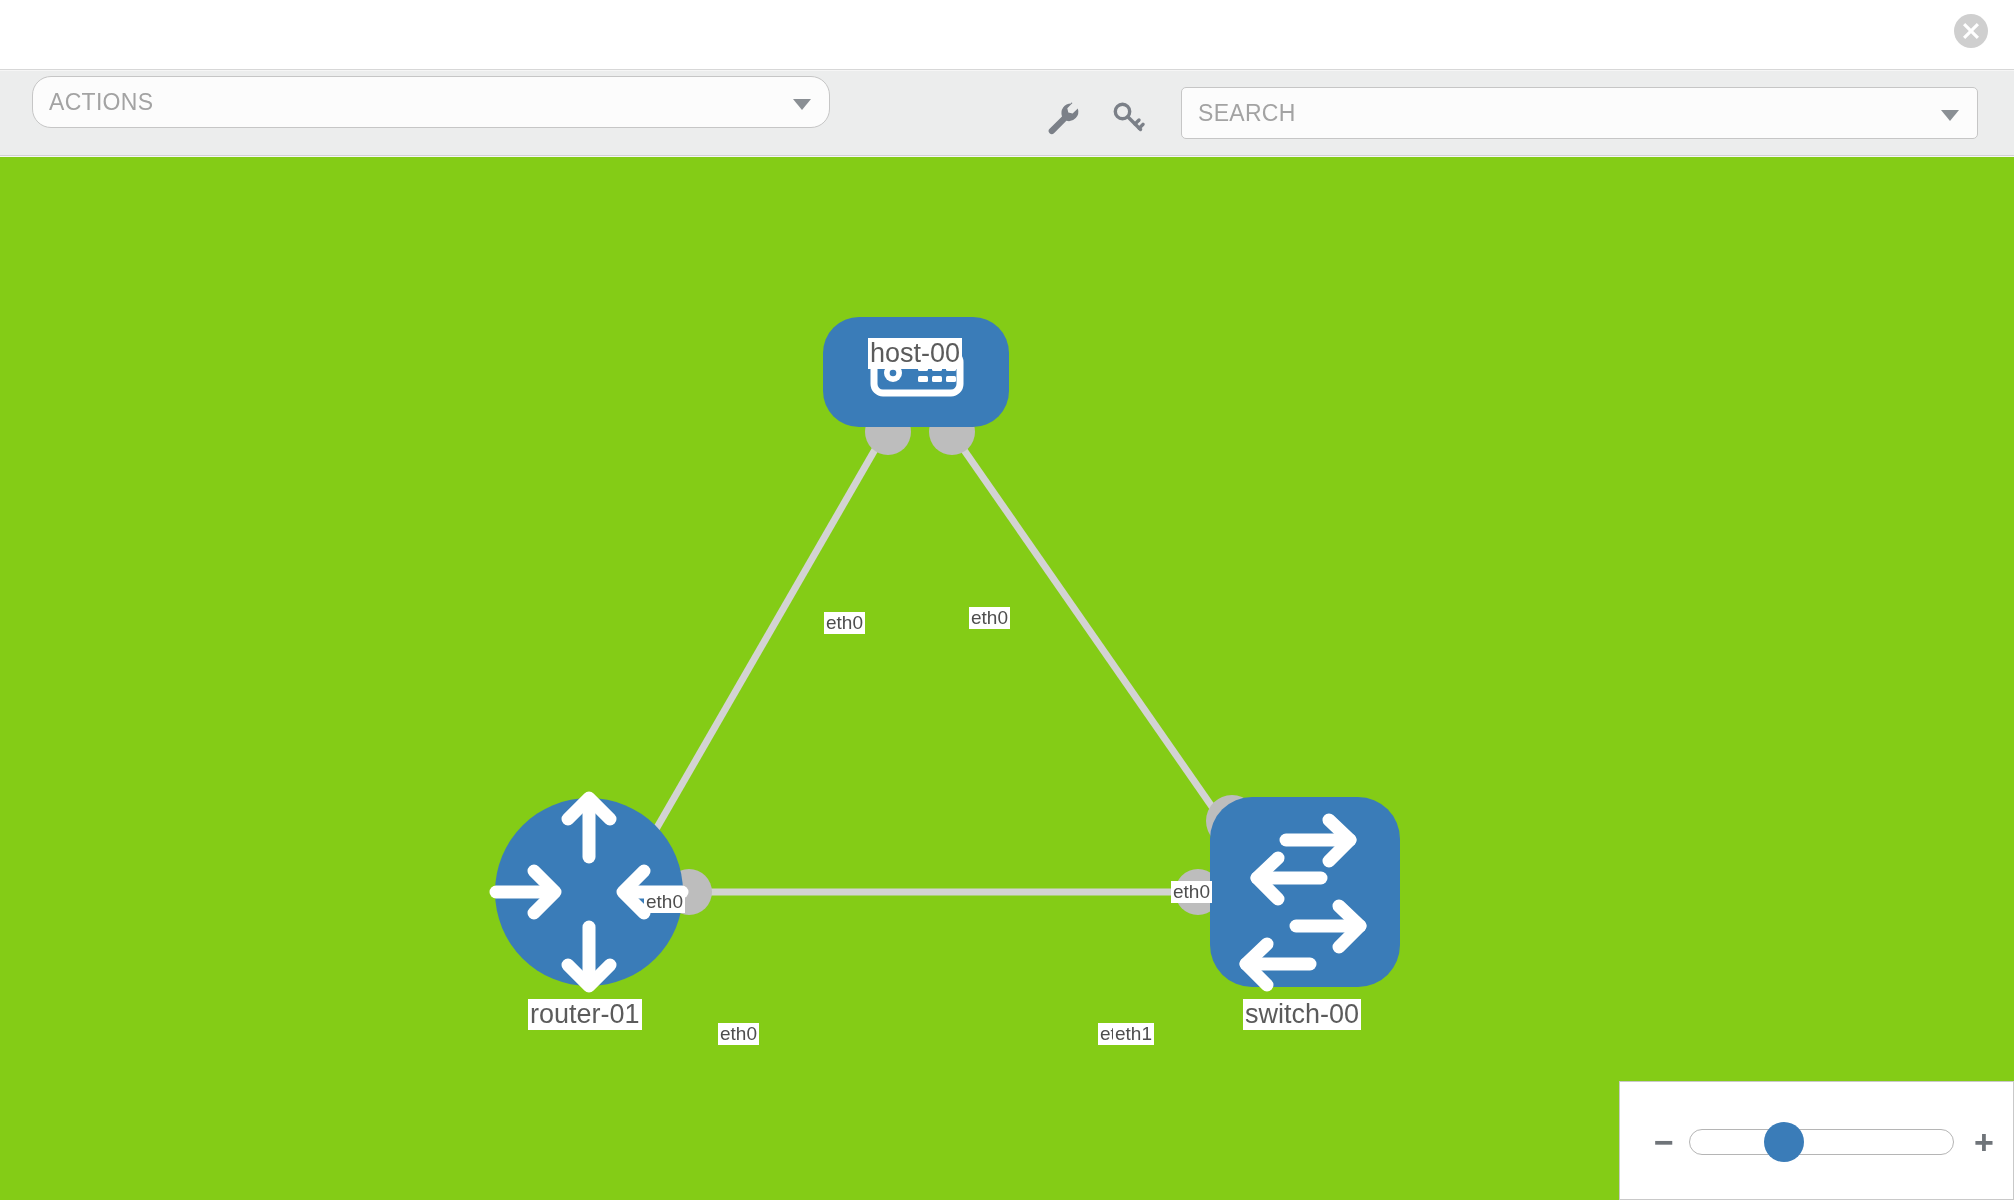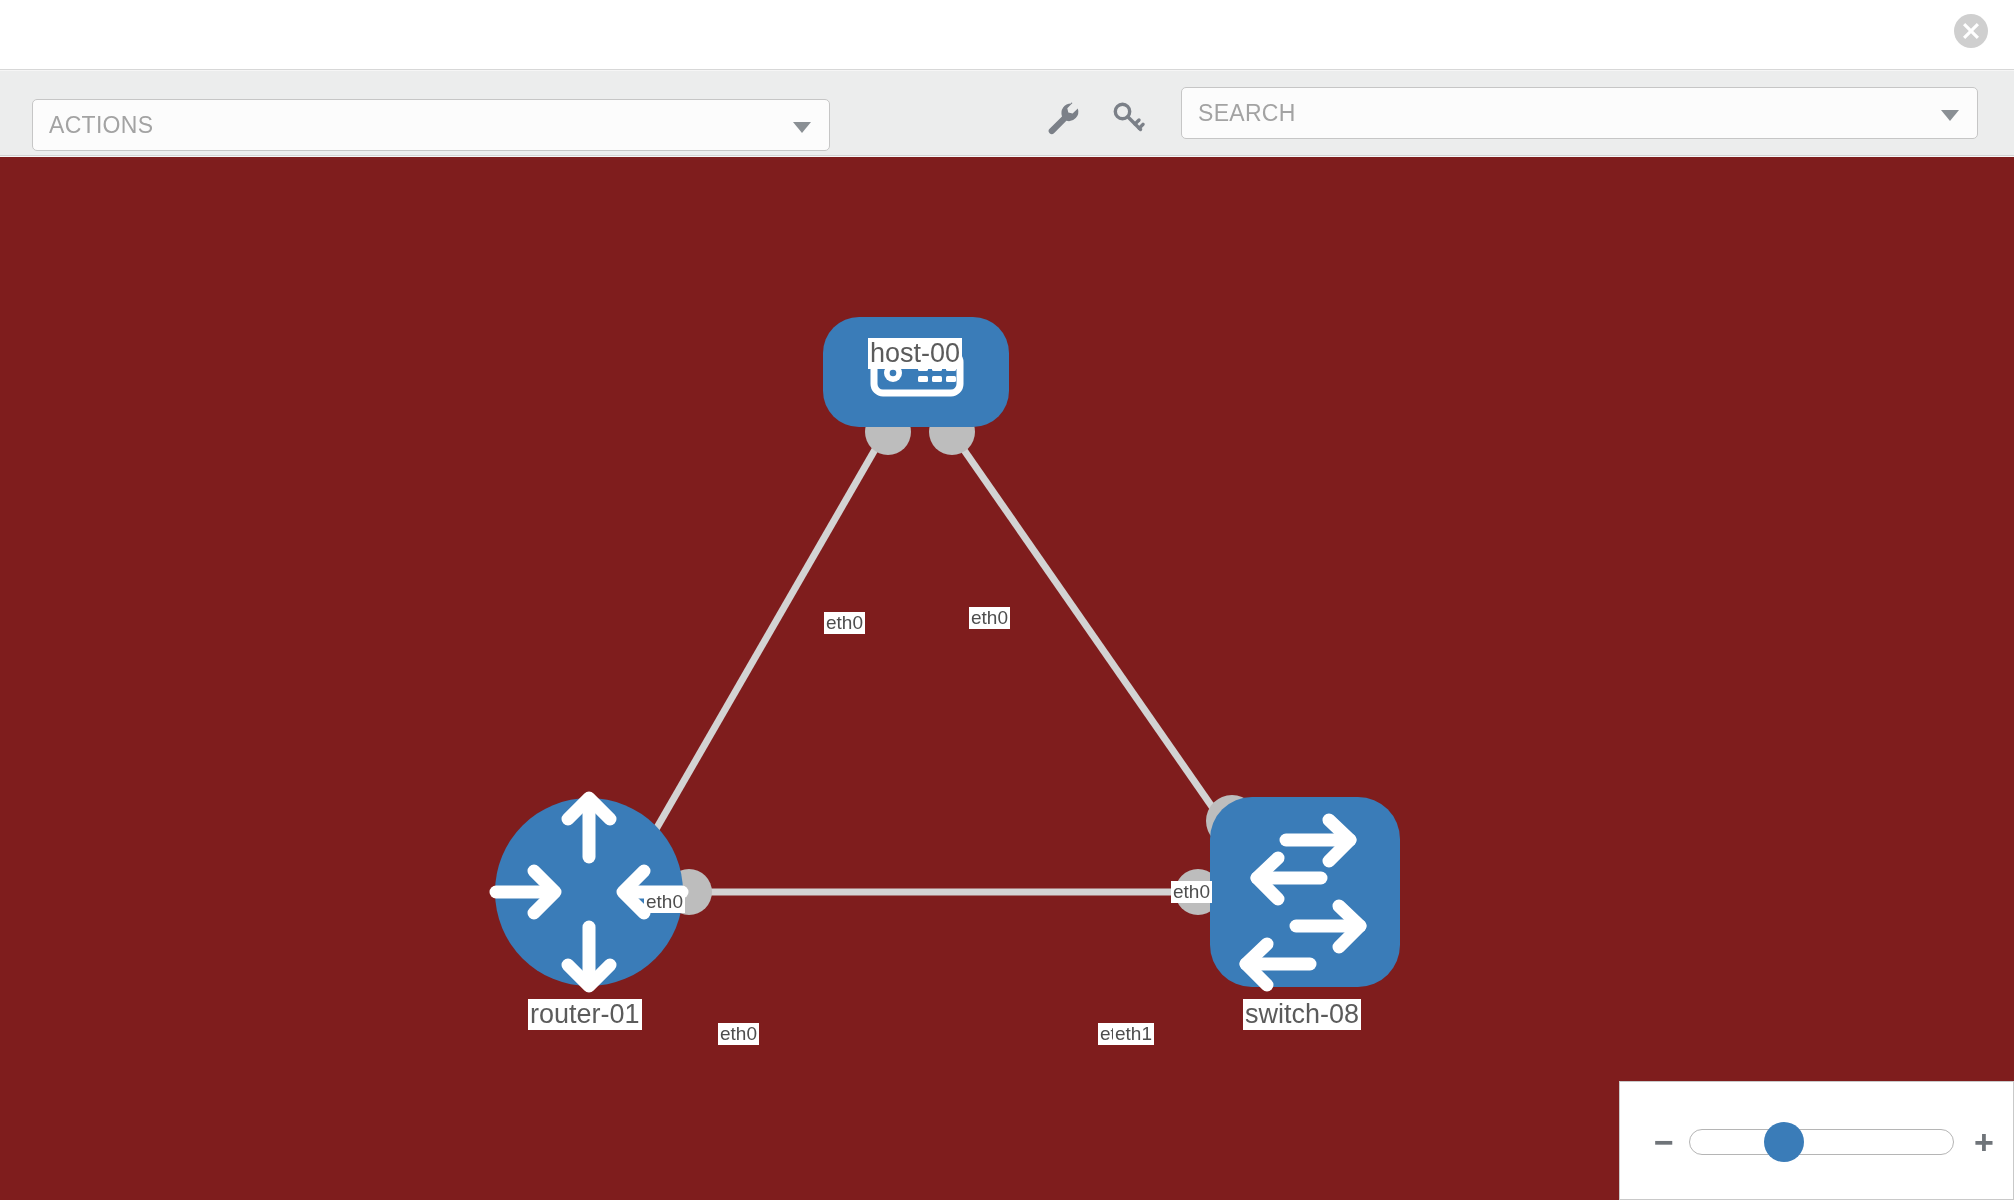--- a/index.html
+++ b/index.html
@@ -75,40 +75,40 @@
   }
   .caret {
     position: absolute;
     right: 18px;
     top: 22px;
     width: 0; height: 0;
     border-left: 9px solid transparent;
     border-right: 9px solid transparent;
     border-top: 11px solid #8a8f94;
   }
-  #actions-select { left: 32px; top: 28px; width: 798px; }
+  #actions-select { left: 32px; top: 5px; width: 798px; border-radius: 19px; }
   #search-select  { left: 1181px; top: 16px; width: 797px; }
 
   .tool-icon {
     position: absolute;
     top: 26px;
     width: 40px;
     height: 40px;
     cursor: pointer;
   }
   #wrench-btn { left: 1041px; }
   #key-btn    { left: 1108px; }
 
   
   .canvas {
     position: absolute;
     top: 157px; left: 0;
     width: 2014px;
     height: 1043px;
-    background: #7f1d1d;
+    background: #84cc16;
     overflow: hidden;
   }
   .canvas svg.graph { position: absolute; top: 0; left: 0; }
 
   .node-label {
     position: absolute;
     font-size: 27px;
     color: #5b5b5b;
     background: #ffffff;
     white-space: nowrap;
@@ -295,21 +295,21 @@
           <line x1="1310" y1="807" x2="1246" y2="807"></line>
           <polyline points="1267,787 1246,807 1267,828"></polyline>
         </g>
       </g>
     </svg>
 
     <div class="node-label" style="left:868px; top:181px;">host-00</div>
 
     <div class="node-label" style="left:528px; top:842px;">router-01</div>
 
-    <div class="node-label" style="left:1243px; top:842px;">switch-08</div>
+    <div class="node-label" style="left:1243px; top:842px;">switch-00</div>
 
     <div class="port-label" style="left:824px; top:455px;">eth0</div>
     <div class="port-label" style="left:969px; top:450px;">eth0</div>
     <div class="port-label" style="left:644px; top:734px;">eth0</div>
     <div class="port-label" style="left:1171px; top:724px;">eth0</div>
     <div class="port-label" style="left:718px; top:866px;">eth0</div>
     <div class="port-label" style="left:1098px; top:866px;">eth0</div>
     <div class="port-label" style="left:1113px; top:866px;">eth1</div>
   </div>
 

